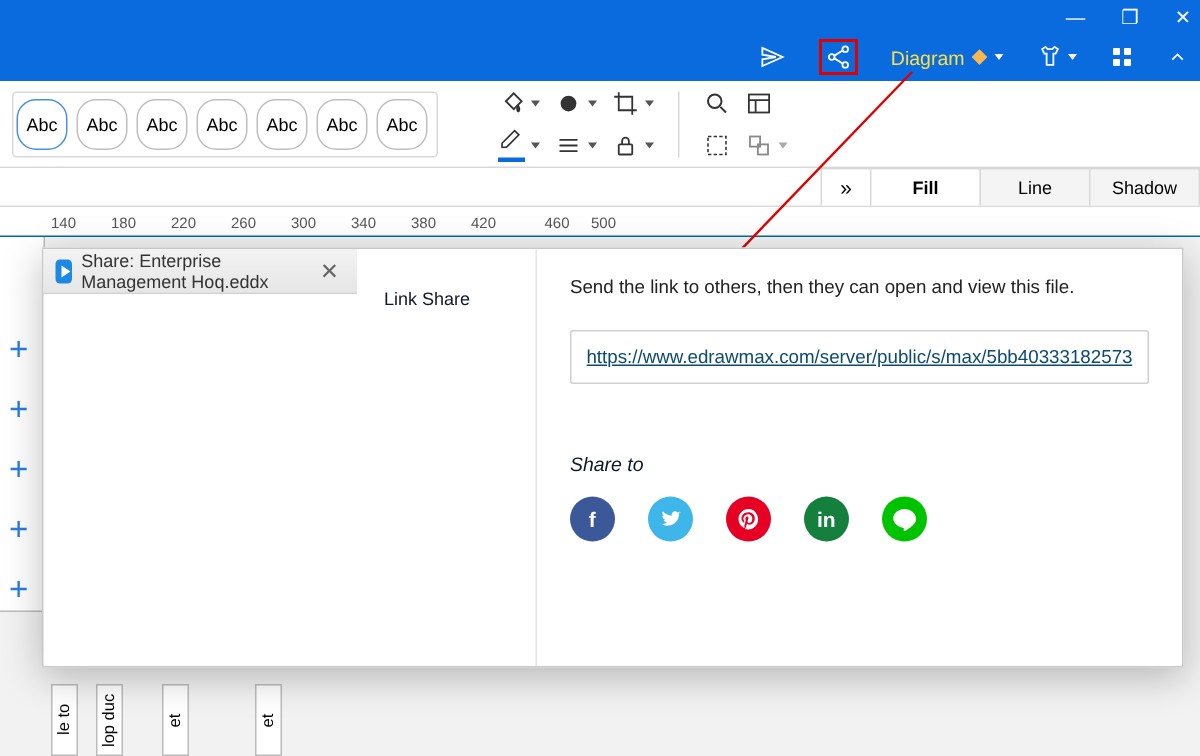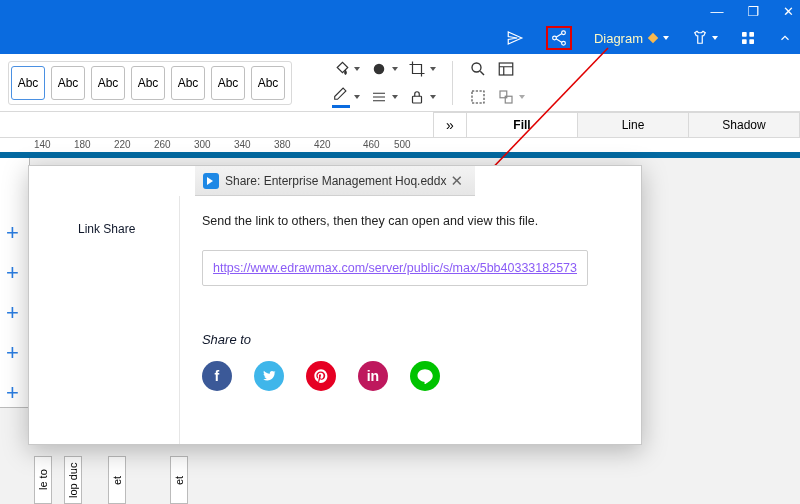--- a/index.html
+++ b/index.html
@@ -1,64 +1,64 @@
 <!DOCTYPE html>
 <html><head>
 <meta charset="utf-8">
 <style>
   * { box-sizing: border-box; margin: 0; padding: 0; font-family: "Segoe UI", Arial, sans-serif; }
   html, body { width: 800px; height: 504px; overflow: hidden; background: #fff; }
   .titlebar { height: 22px; background: #0a6bdf; display: flex; justify-content: flex-end; align-items: center; padding-right: 6px; gap: 24px; }
   .titlebar span { color: #fff; font-size: 13px; cursor: pointer; }
-  .menubar { height: 32px; background: #0a6bdf; display: flex; justify-content: flex-end; align-items: center; padding-right: 8px; gap: 22px; color: #fef9c3; }
+  .menubar { height: 32px; background: #0a6bdf; display: flex; justify-content: flex-end; align-items: center; padding-right: 8px; gap: 22px; color: #fde047; }
   .menubar .mitem { display: flex; align-items: center; gap: 3px; font-size: 13px; cursor: pointer; }
   .menubar svg { display: block; }
   .share-hl { border: 2px solid #e00000; padding: 1px 2px; }
   .ribbon { height: 58px; border-bottom: 1px solid #d9d9d9; display: flex; align-items: center; padding-left: 8px; background: #fff; }
   .abc-row { display: flex; gap: 6px; padding: 4px 6px 4px 2px; border: 1px solid #d9d9d9; border-radius: 3px; }
-  .abc { width: 34px; height: 34px; border: 1px solid #bfbfbf; border-radius: 3px; display: flex; align-items: center; justify-content: center; font-size: 12px; background: #fff; }
+  .abc { width: 34px; height: 34px; border: 1px solid #bfbfbf; border-radius: 13px; display: flex; align-items: center; justify-content: center; font-size: 12px; background: #fff; }
   .abc.sel { border-color: #4a90e2; }
   .ribbon-right { margin-left: 40px; display: flex; align-items: center; gap: 10px; }
   .rcol { display: flex; flex-direction: column; gap: 6px; }
   .rcell { display: flex; align-items: center; gap: 4px; height: 22px; }
   .rdivider { width: 1px; height: 44px; background: #d9d9d9; margin: 0 6px; }
   .tri { width: 0; height: 0; border-left: 3px solid transparent; border-right: 3px solid transparent; border-top: 4px solid #555; }
   .pen-under { height: 3px; background: #0a6bdf; width: 18px; margin-top: 1px; }
   .tabs { height: 26px; display: flex; justify-content: flex-end; border-bottom: 1px solid #d9d9d9; }
-  .tab { width: 112px; display: flex; align-items: center; justify-content: center; font-size: 12px; border: 1px solid #d9d9d9; border-bottom: none; background: #f4f4f4; margin-left: -1px; }
+  .tab { width: 74px; display: flex; align-items: center; justify-content: center; font-size: 12px; border: 1px solid #d9d9d9; border-bottom: none; background: #f4f4f4; margin-left: -1px; }
   .tab.active { background: #fff; font-weight: 600; }
   .chev-btn { width: 34px; display: flex; align-items: center; justify-content: center; border: 1px solid #d9d9d9; border-bottom: none; background: #fff; font-size: 14px; }
-  .ruler { height: 20px; display: flex; align-items: flex-end; padding-left: 10px; font-size: 10px; color: #555; position: relative; border-bottom: 6px solid #0369a1; }
+  .ruler { height: 20px; display: flex; align-items: flex-end; padding-left: 10px; font-size: 10px; color: #555; position: relative; border-bottom: 1px solid #0369a1; }
   .ruler span { position: absolute; bottom: 2px; }
   .canvas-bg { position: relative; height: 346px; background: #f2f2f2; overflow: hidden; }
   .plus { position: absolute; color: #2a7de1; font-size: 22px; font-weight: 400; }
   .vbox { position: absolute; writing-mode: vertical-rl; transform: rotate(180deg); font-size: 11px; border: 1px solid #bbb; background: #fff; padding: 4px 2px; text-align: center; }
 
-  .dialog { position: absolute; left: 28px; top: 165px; width: 614px; height: 280px; background: #fff; border: 1px solid #c8c8c8; box-shadow: 0 6px 24px rgba(0,0,0,0.25); display: flex; flex-direction: column; align-items: center; }
+  .dialog { position: absolute; left: 28px; top: 165px; width: 761px; height: 280px; background: #fff; border: 1px solid #c8c8c8; box-shadow: 0 6px 24px rgba(0,0,0,0.25); display: flex; flex-direction: row; }
   .dlg-head { height: 30px; background: linear-gradient(#f3f3f3,#e6e6e6); border-bottom: 1px solid #d0d0d0; display: flex; align-items: center; padding: 0 8px; font-size: 12px; color: #333; }
   .dlg-head .logo { width: 16px; height: 16px; background: #1e88e5; border-radius: 3px; margin-right: 6px; position: relative; }
   .dlg-head .logo::after { content: ""; position: absolute; left: 4px; top: 4px; width: 0; height: 0; border-top: 4px solid transparent; border-bottom: 4px solid transparent; border-left: 6px solid #fff; }
   .dlg-close { margin-left: auto; font-size: 15px; color: #666; cursor: pointer; padding: 0 4px; }
   .dlg-body { flex: 1; display: flex; }
   .dlg-side { width: 120px; border-right: 1px solid #e6e6e6; padding-top: 18px; }
   .dlg-side div { font-size: 12px; padding: 8px 0 8px 18px; cursor: pointer; color: #333; }
   .dlg-side div.active { color: #0f172a; }
   .dlg-main { flex: 1; padding: 18px 22px; }
   .dlg-desc { font-size: 12.5px; color: #222; margin-bottom: 22px; }
   .link-row { display: flex; gap: 12px; align-items: center; margin-bottom: 46px; }
   .link-box { flex: 1; height: 36px; border: 1px solid #cfcfcf; border-radius: 2px; display: flex; align-items: center; padding: 0 10px; }
-  .link-box a { font-size: 12.5px; color: #8b5cf6; text-decoration: underline; white-space: nowrap; overflow: hidden; }
+  .link-box a { font-size: 12.5px; color: #0c4a6e; text-decoration: underline; white-space: nowrap; overflow: hidden; }
   .copy-btn { height: 36px; padding: 0 18px; background: #1e7be0; color: #fff; font-size: 13px; border: none; border-radius: 2px; cursor: pointer; }
   .share-to { font-size: 13px; color: #0f172a; margin-bottom: 14px; font-style: italic; }
   .socials { display: flex; gap: 22px; }
   .soc { width: 30px; height: 30px; border-radius: 50%; display: flex; align-items: center; justify-content: center; color: #fff; font-size: 14px; font-weight: bold; cursor: pointer; }
   .fb { background: #3b5998; }
   .tw { background: #3fb6ea; }
   .pi { background: #e60023; }
-  .li { background: #be185d; }
+  .li { background: #15803d; }
   .ln { background: #00c300; }
 
   .arrow-svg { position: absolute; left: 0; top: 0; pointer-events: none; }
 </style>
 </head>
 <body>
 
 <div class="titlebar">
   <span>—</span>
   <span>❐</span>

